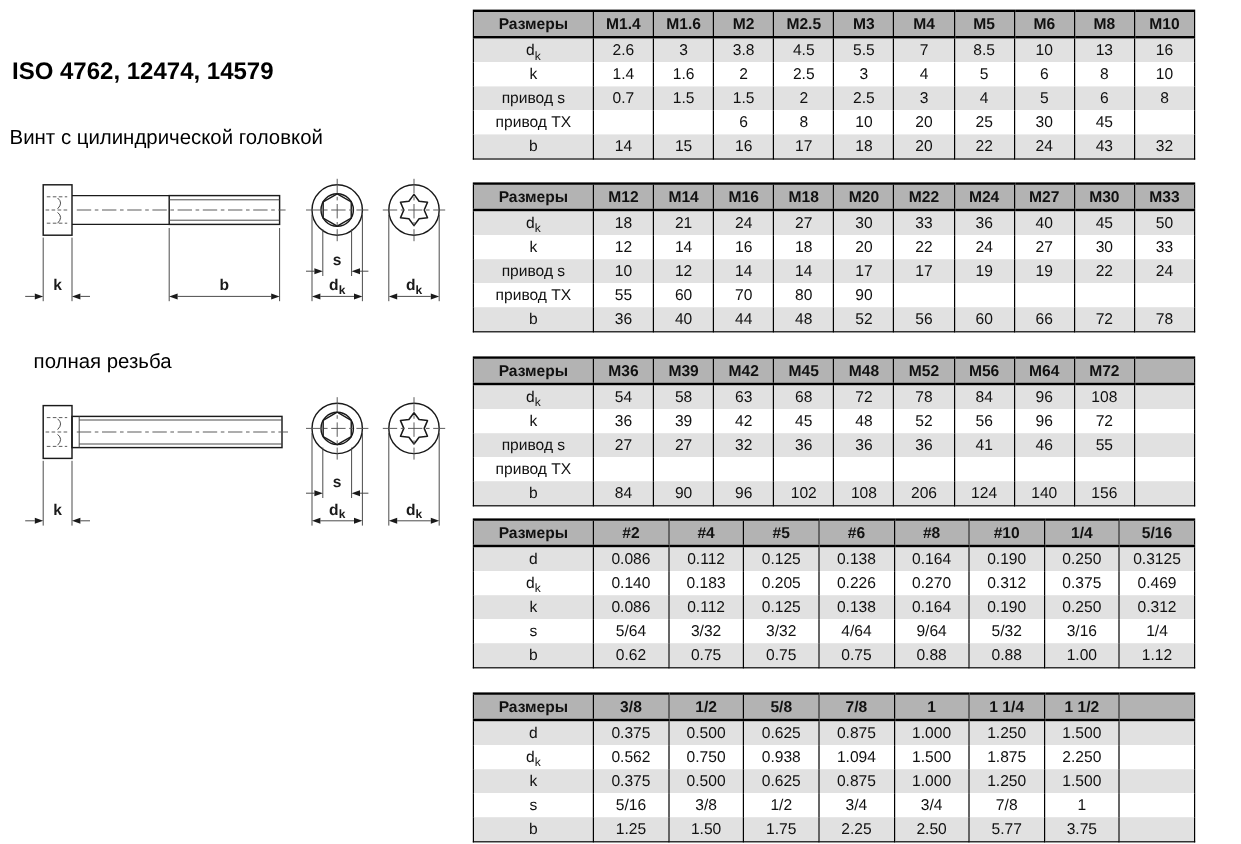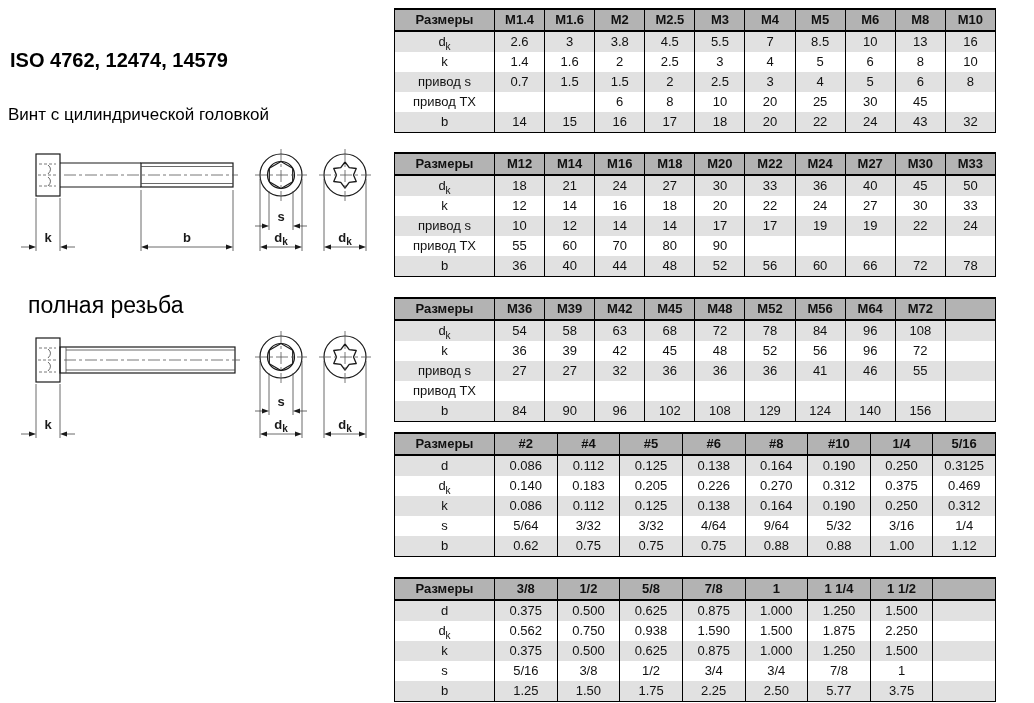--- a/index.html
+++ b/index.html
@@ -23,21 +23,21 @@
     font-size: 20px; font-weight: bold; line-height: 29px;
     color: #000;
     margin-top: 42px;
   }
   .subtitle {
     position: absolute; left: 8px; top: 88px;
     font-size: 17px; color: #000; margin-top: 17px;
   }
   .full-thread-note {
     position: absolute; left: 28px; top: 292px;
-    font-size: 23px; color: #000;
+    font-size: 17px; color: #000;
   }
   svg.draw { position: absolute; left: 8px; }
   #draw1 { top: 146px; }
   #draw2 { top: 326px; }
 
   table.spec-table {
     position: absolute; left: 394px; width: 602px;
     border-collapse: collapse; table-layout: fixed;
     font-size: 13px;
   }
@@ -420,21 +420,21 @@
         <td></td>
         <td></td>
       </tr>
       <tr class="alt">
         <td>b</td>
         <td>84</td>
         <td>90</td>
         <td>96</td>
         <td>102</td>
         <td>108</td>
-        <td>129</td>
+        <td>206</td>
         <td>124</td>
         <td>140</td>
         <td>156</td>
         <td></td>
       </tr>
     </tbody>
   </table>
 <table class="spec-table" style="top: 432px;">
     <thead>
       <tr>
@@ -531,21 +531,21 @@
         <td>1.000</td>
         <td>1.250</td>
         <td>1.500</td>
         <td></td>
       </tr>
       <tr>
         <td>d<sub>k</sub></td>
         <td>0.562</td>
         <td>0.750</td>
         <td>0.938</td>
-        <td>1.590</td>
+        <td>1.094</td>
         <td>1.500</td>
         <td>1.875</td>
         <td>2.250</td>
         <td></td>
       </tr>
       <tr class="alt">
         <td>k</td>
         <td>0.375</td>
         <td>0.500</td>
         <td>0.625</td>

